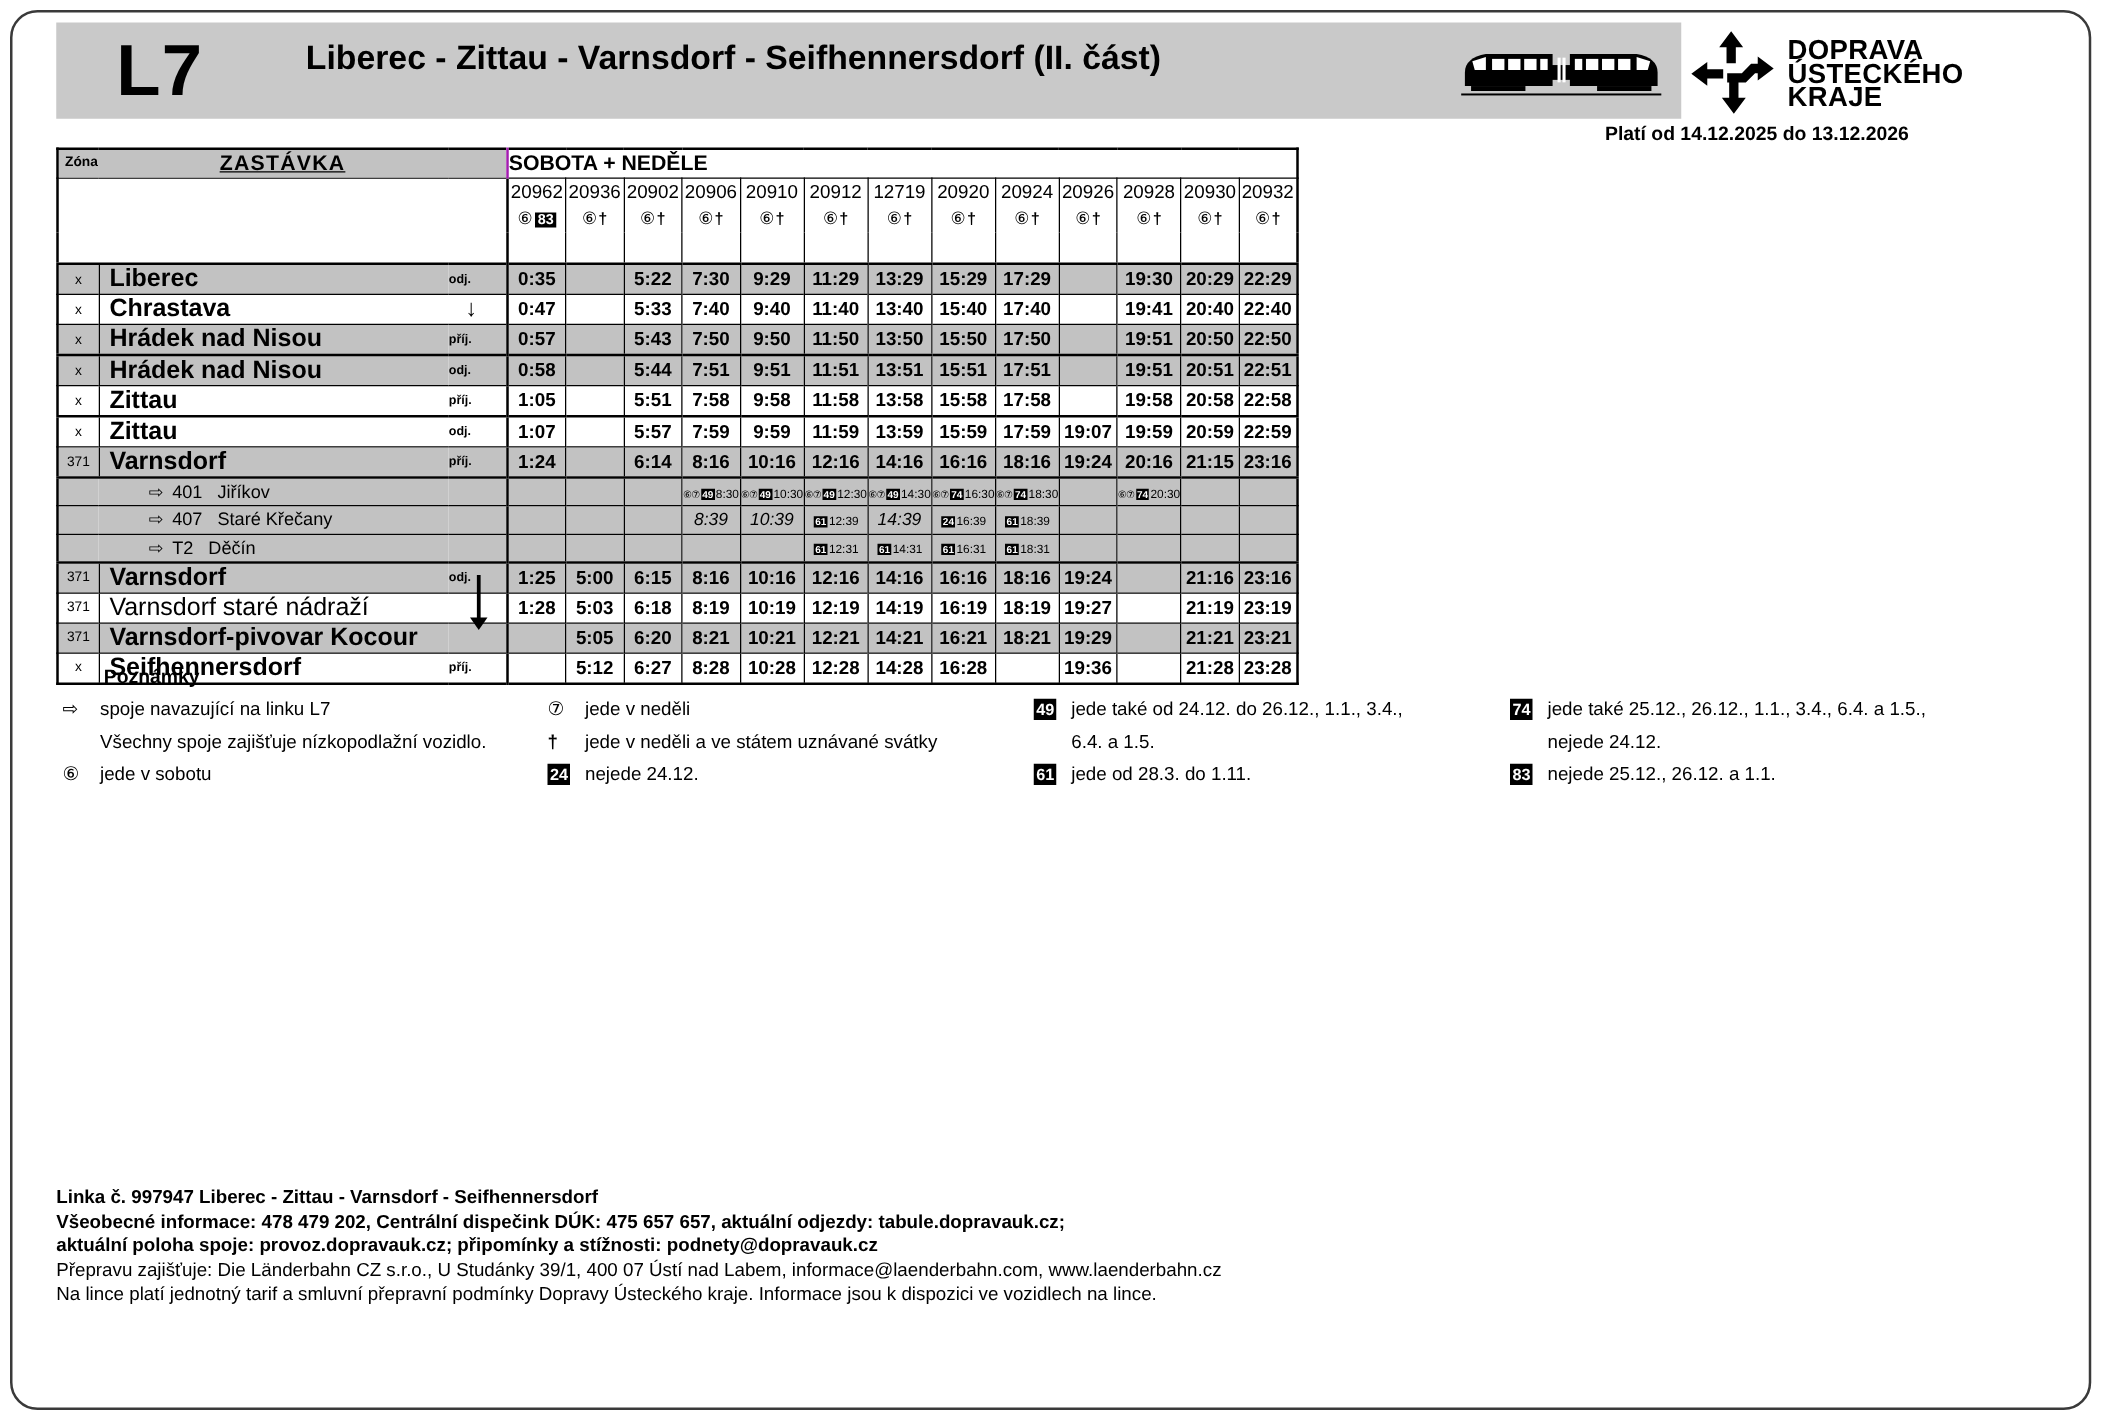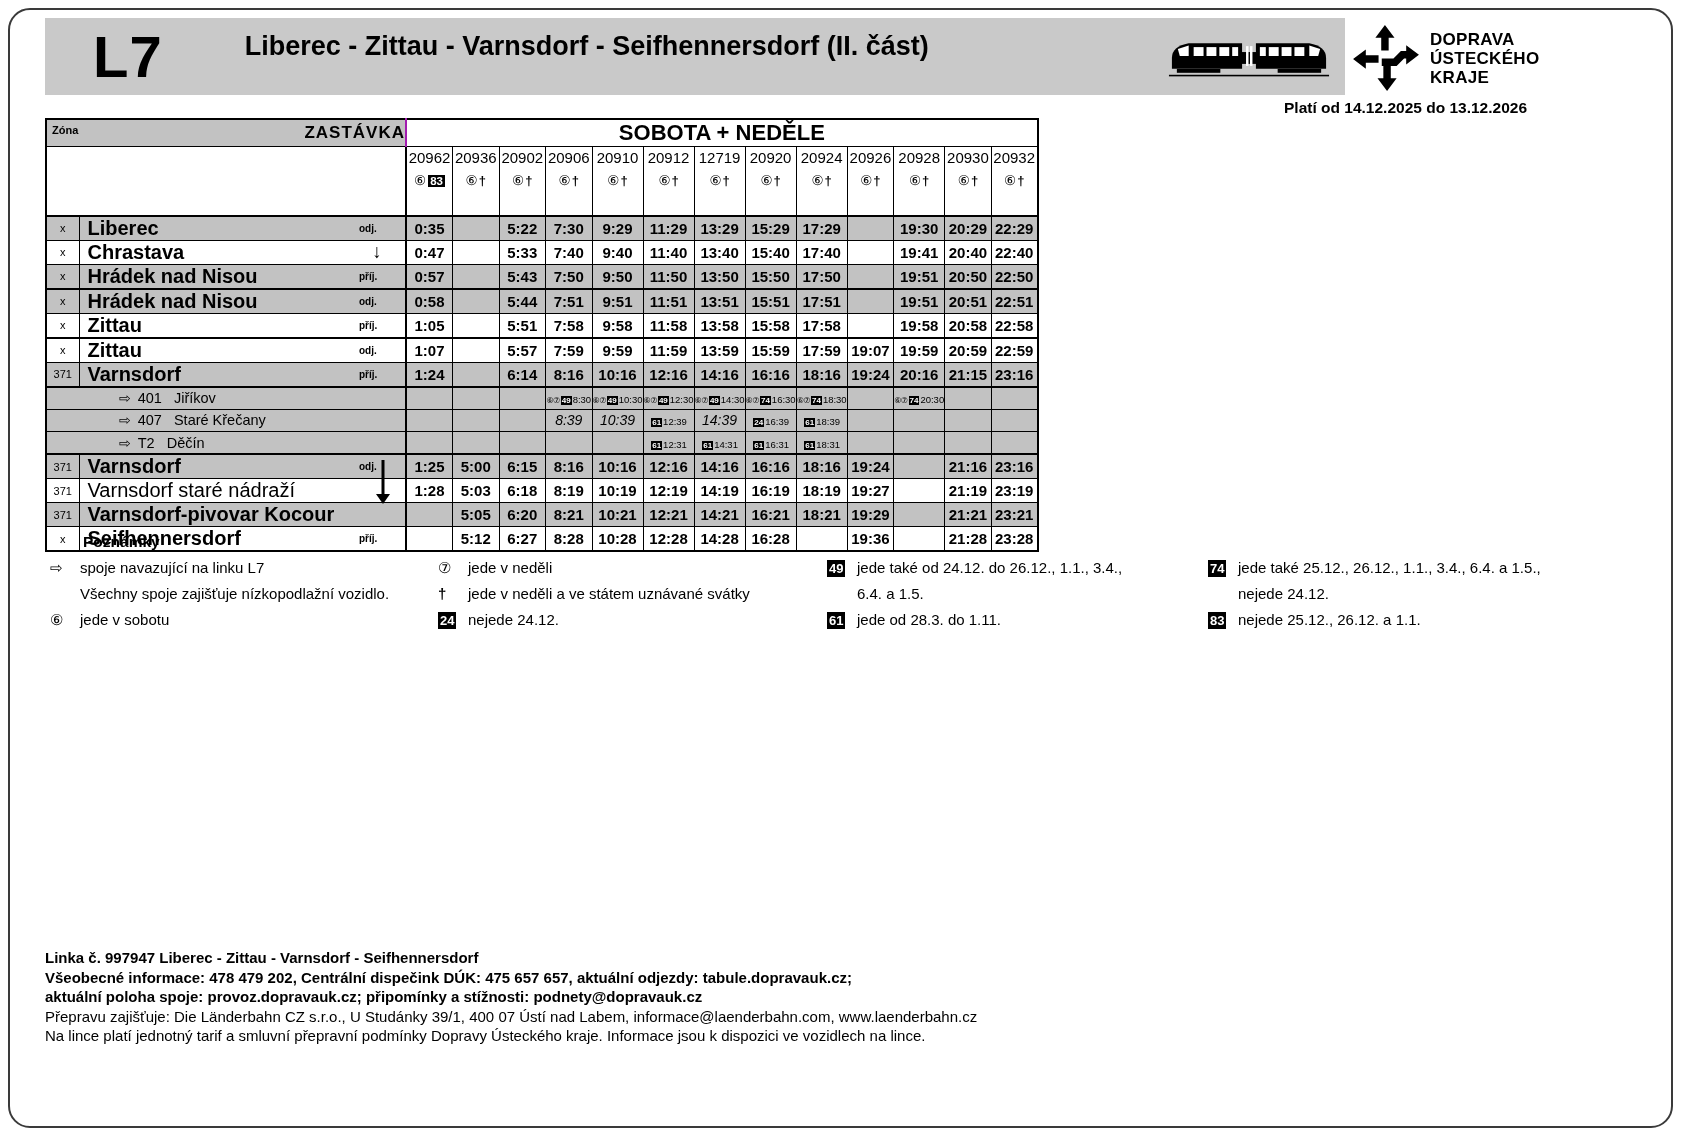--- a/index.html
+++ b/index.html
@@ -10,31 +10,31 @@
   .frame{position:absolute;left:8px;top:8px;width:1665px;height:1120px;
          border:2px solid #3a3a3a;border-radius:22px;pointer-events:none;}
   
   .bar{position:absolute;left:45px;top:18px;width:1300px;height:77px;background:var(--bar);
        display:flex;align-items:center;}
   .l7{font-size:58px;font-weight:bold;margin-left:48px;letter-spacing:1px;line-height:1;}
   .ttl{font-size:27px;font-weight:bold;margin-left:82px;position:relative;top:-10px;}
   .train-wrap{position:absolute;right:12px;top:16px;width:168px;height:46px;}
   .duk{position:absolute;left:1352px;top:24px;display:flex;align-items:center;}
   .duk svg{width:68px;height:68px;}
-  .duk-text{margin-left:10px;font-weight:bold;font-size:17px;line-height:19px;letter-spacing:.3px;}
+  .duk-text{margin-left:10px;font-weight:bold;font-size:22px;line-height:19px;letter-spacing:.3px;}
   .validity{position:absolute;top:99px;right:156px;font-weight:bold;font-size:15.5px;}
   
   table{position:absolute;left:45px;top:118px;border-collapse:collapse;table-layout:fixed;
         border:2px solid #000;}
   td{padding:0;overflow:hidden;white-space:nowrap;}
   .hd-strip{background:var(--shaded);border-bottom:1px solid #000;border-right:2px solid #a21caf;
             height:23px;position:relative;}
   .zona{position:absolute;left:5px;top:4px;font-size:11px;font-weight:bold;}
-  .zastavka{display:block;text-align:right;font-size:17px;font-weight:bold;letter-spacing:1px;}
-  .hd-days{border-bottom:1px solid #000;text-align:center;font-weight:bold;font-size:22px;height:23px;}
+  .zastavka{display:block;text-align:center;font-size:17px;font-weight:bold;letter-spacing:1px;text-decoration:underline;}
+  .hd-days{border-bottom:1px solid #000;font-weight:bold;font-size:17px;height:23px;}
   .hd-empty{background:#fff;border-right:2px solid #000;}
   .num{height:22px;text-align:center;font-size:15px;border-left:1px solid #000;}
   .sym{height:22px;text-align:center;border-left:1px solid #000;}
   .gapc{height:25px;border-left:1px solid #000;}
   .scirc{font-size:13.5px;}
   .sdag{font-size:13px;font-weight:bold;margin-left:1px;}
   .sbox{background:#000;color:#fff;font-weight:bold;font-size:11.5px;padding:0 2px;margin-left:2px;}
   tbody tr{height:22.5px;}
   tbody td{border-top:1px solid #000;}
   tr.gstart td{border-top:2px solid #000;}

